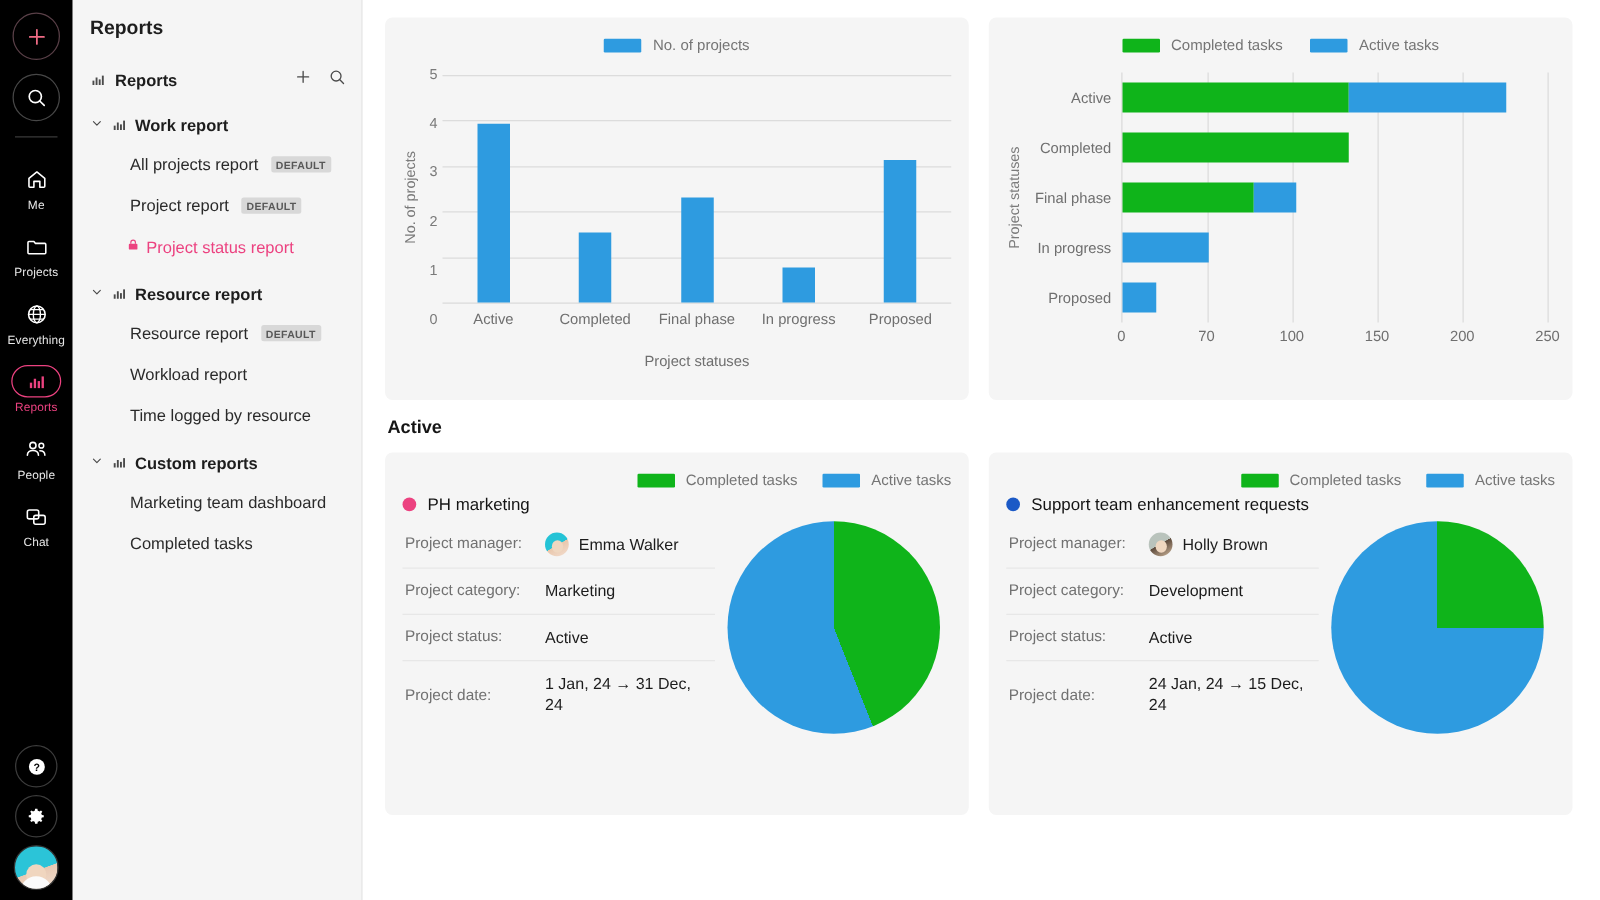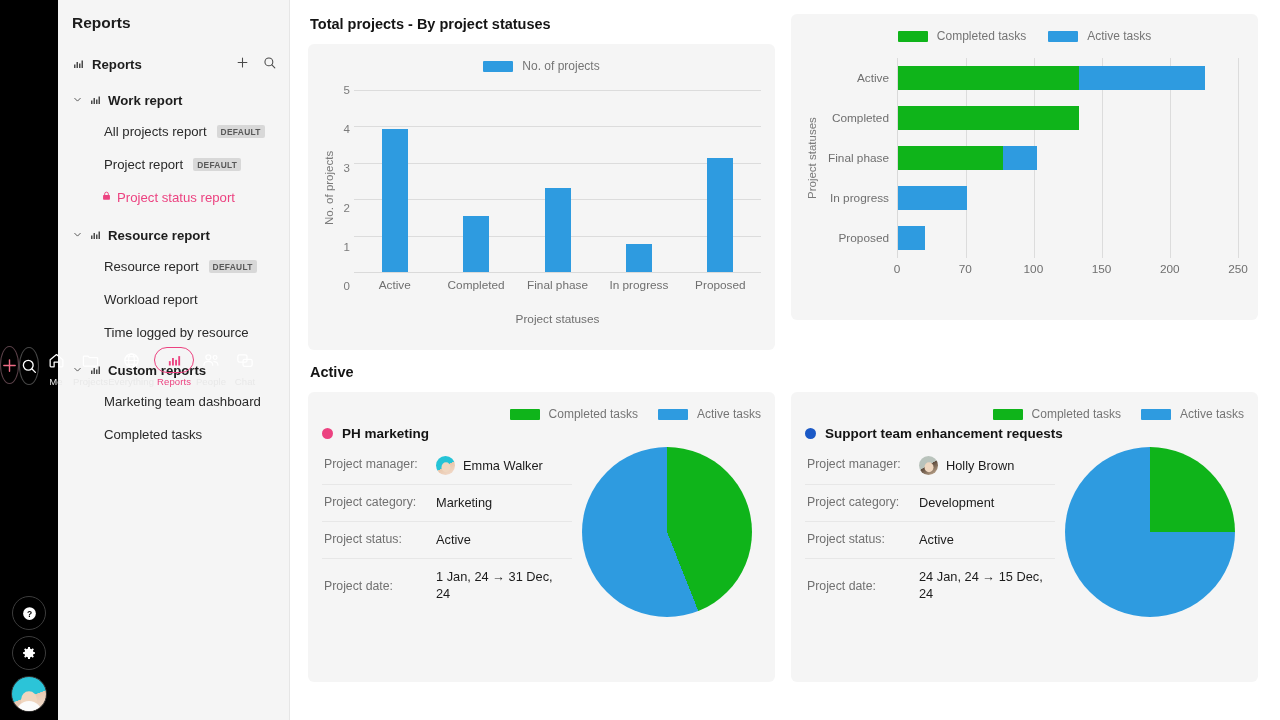--- a/index.html
+++ b/index.html
@@ -7,21 +7,21 @@
     width: 1280px; height: 720px;
     font-family: "Liberation Sans", sans-serif;
     background: #ffffff;
     overflow: hidden;
   }
   .app { display: flex; width: 1280px; height: 720px; }
 
   
   .rail {
     width: 58px; height: 720px; background: #000000;
-    display: flex; flex-direction: row; align-items: center;
+    display: flex; flex-direction: column; align-items: center;
     flex: 0 0 58px; position: relative;
   }
   .rail-btn {
     width: 38px; height: 38px; border-radius: 50%;
     border: 1px solid #474747;
     display: flex; align-items: center; justify-content: center;
     color: #ffffff; margin-top: 11px;
   }
   .rail-btn.plus { margin-top: 10px; border-color: #5a4048; }
   .rail-sep { width: 34px; height: 1px; background: #3a3a3a; margin: 12px 0 6px; }
@@ -153,21 +153,21 @@
     position: absolute; transform: translateX(-50%);
     font-size: 11.8px; color: #6f6f6f;
   }
   .hbar-xtitle { text-align: center; font-size: 11.8px; color: #6f6f6f; margin-top: 8px; }
 
   
   .proj-card { height: 290px; padding: 12px 14px 10px; position: relative; }
   .proj-legend { display: flex; justify-content: flex-end; align-items: center; gap: 20px; height: 20px; }
   .proj-head { display: flex; align-items: center; gap: 9px; margin-top: 2px; margin-bottom: 6px; }
   .dot { width: 11px; height: 11px; border-radius: 50%; }
-  .proj-name { font-size: 13.5px; font-weight: 700; color: #141414; }
+  .proj-name { font-size: 13.5px; font-weight: 400; color: #141414; }
   .proj-body { display: flex; }
   .proj-fields { width: 250px; }
   .pf-row { display: flex; align-items: flex-start; padding: 9px 0 9px 2px; border-top: 1px solid #e7e7e7; min-height: 37px; }
   .pf-row.first { border-top: none; }
   .pf-k { width: 112px; flex: 0 0 112px; font-size: 12.3px; color: #717171; padding-top: 1px; }
   .pf-v { font-size: 12.8px; color: #1c1c1c; display: flex; align-items: center; gap: 8px; line-height: 17px; }
   .mini-avatar {
     width: 19px; height: 19px; border-radius: 50%; flex: 0 0 19px; overflow: hidden; position: relative;
   }
   .mini-avatar.teal { background: linear-gradient(150deg,#24c3d6 0 52%, #e9c7ac 53%, #f3ded0 100%); }
@@ -388,21 +388,20 @@
     <div class="sb-leaf">
       <span>Completed tasks</span>
     </div>
   </div>
 
   <div class="main">
 
     <div class="row">
 
       <div class="col">
-        <div class="panel-title">Total projects - By project statuses</div>
         <div class="card chart-card">
           <div class="legend">
             <div class="legend-item">
               <span class="swatch" style="background:#2e9be0"></span>
               <span class="legend-lbl">No. of projects</span>
             </div>
           </div>
 
           <div class="vbar-wrap">
             <div class="vbar-ylabel">No. of projects</div>

